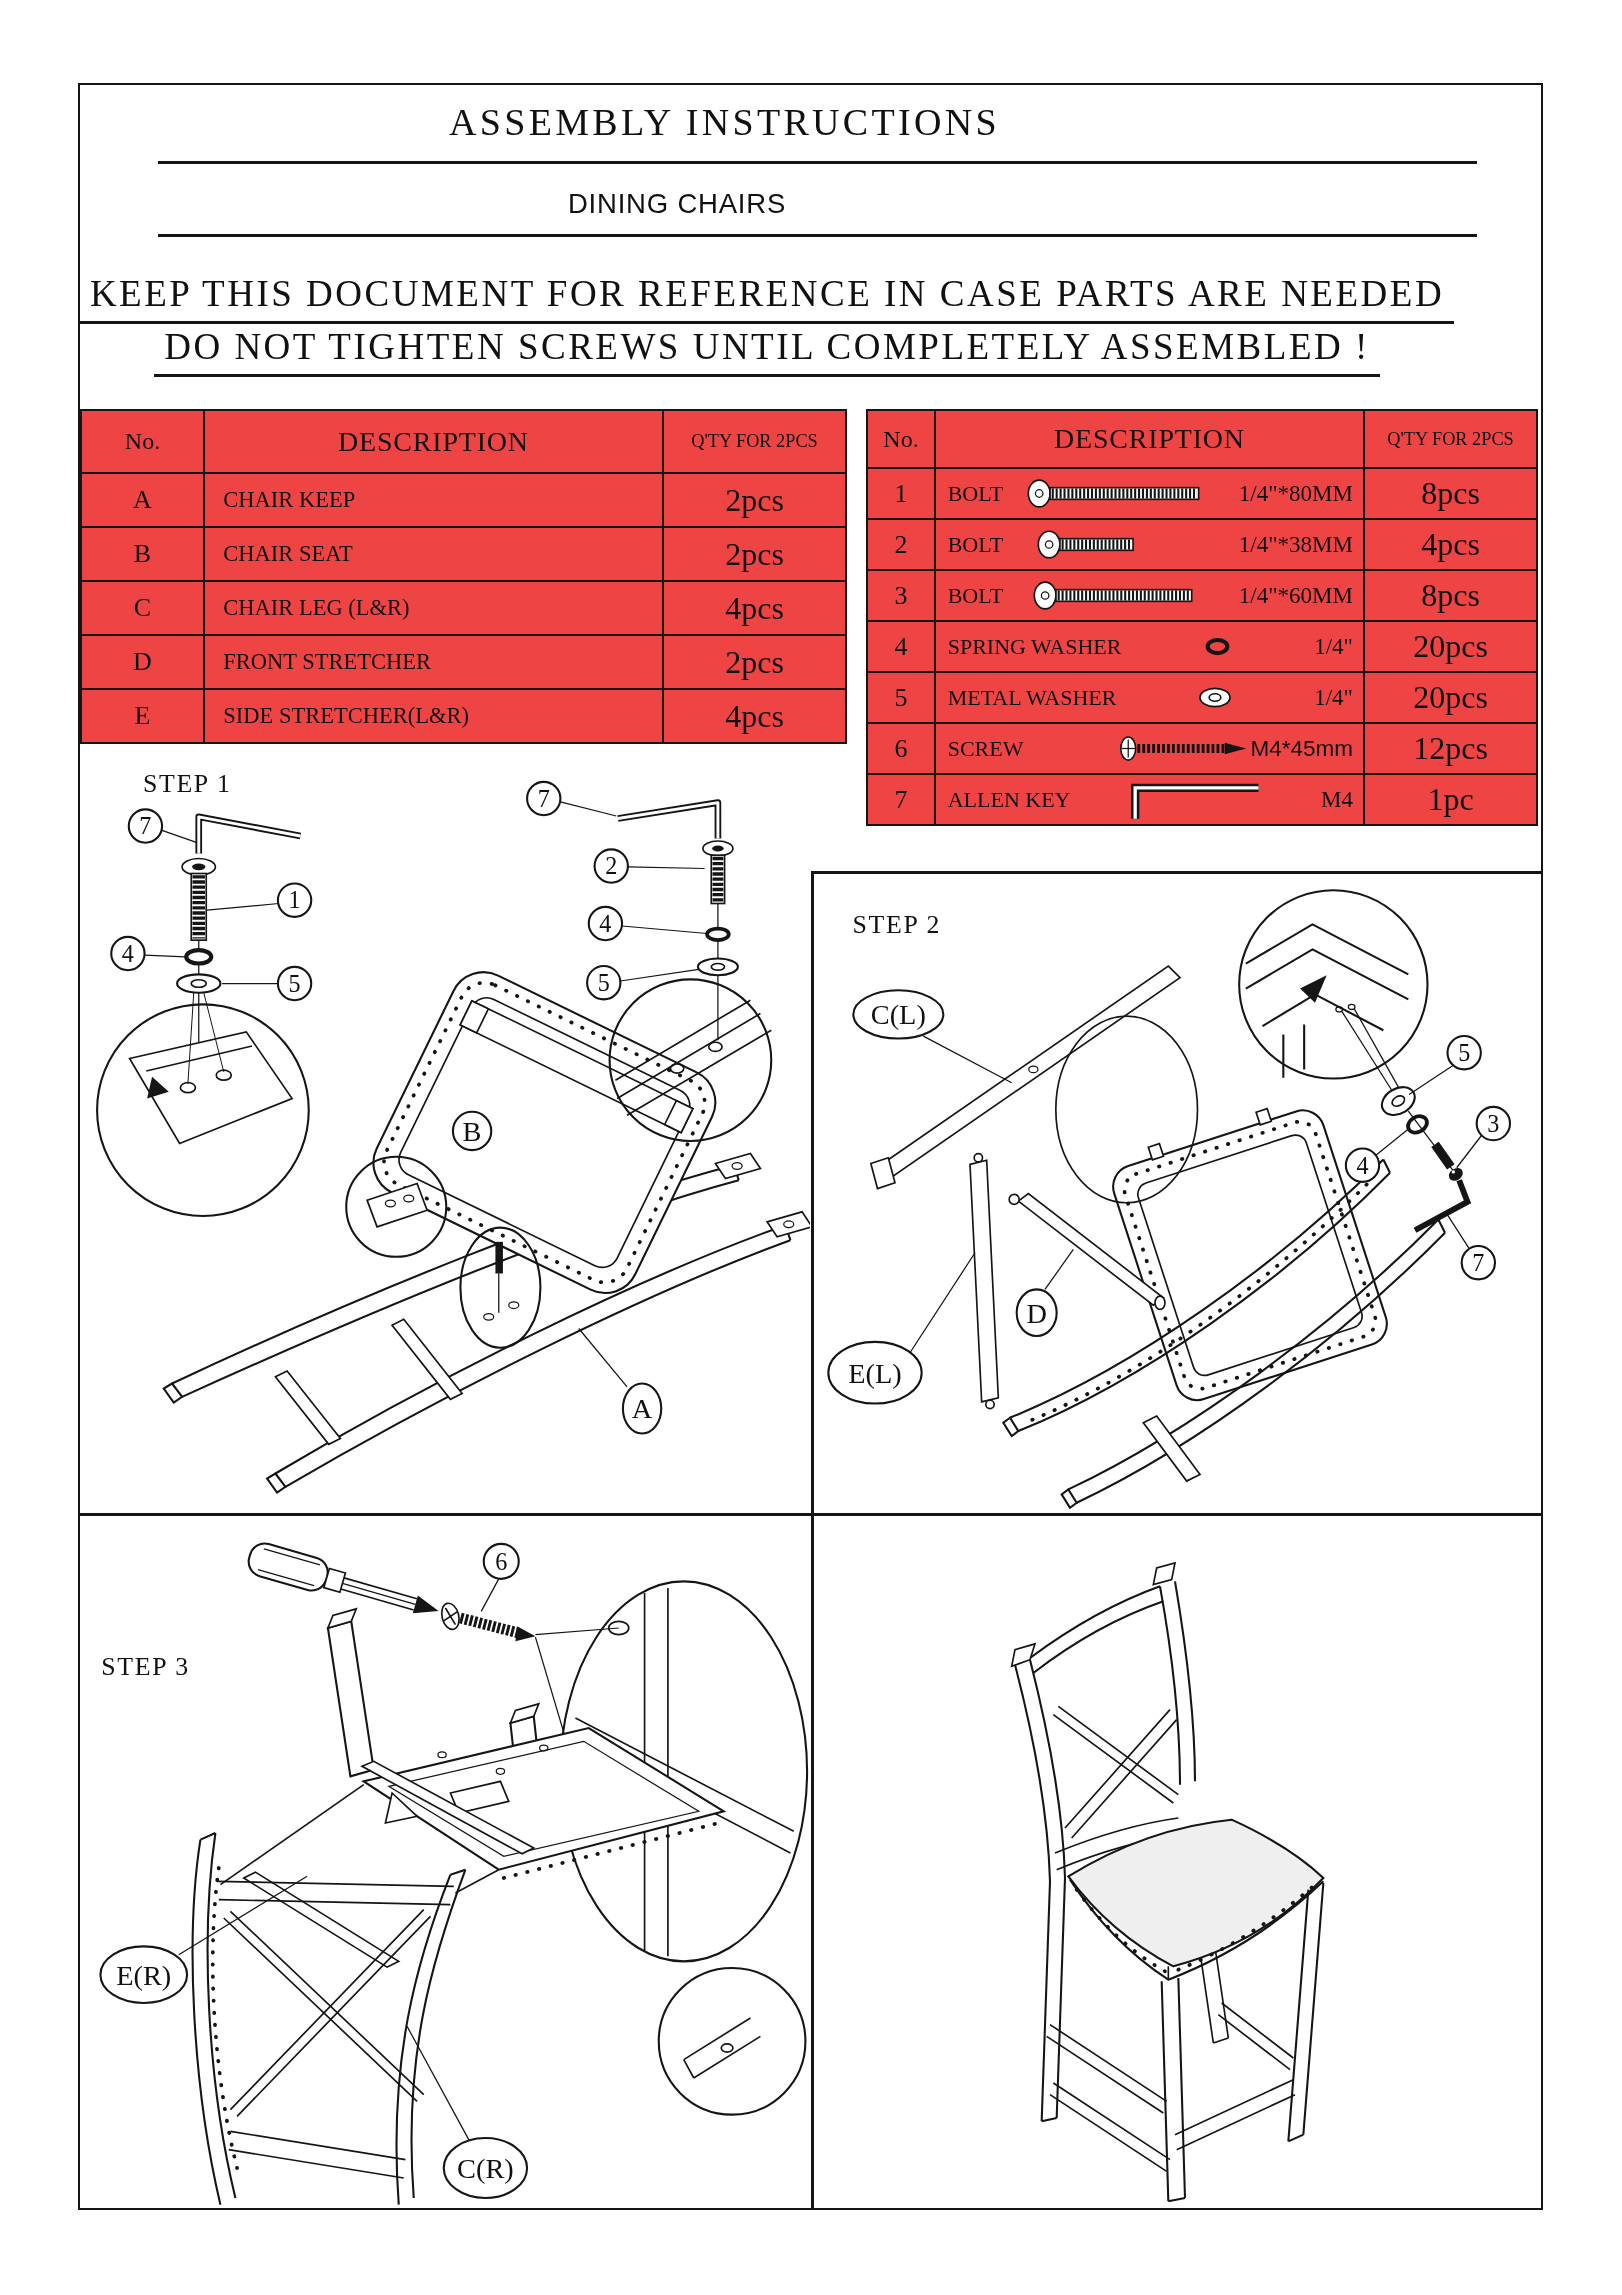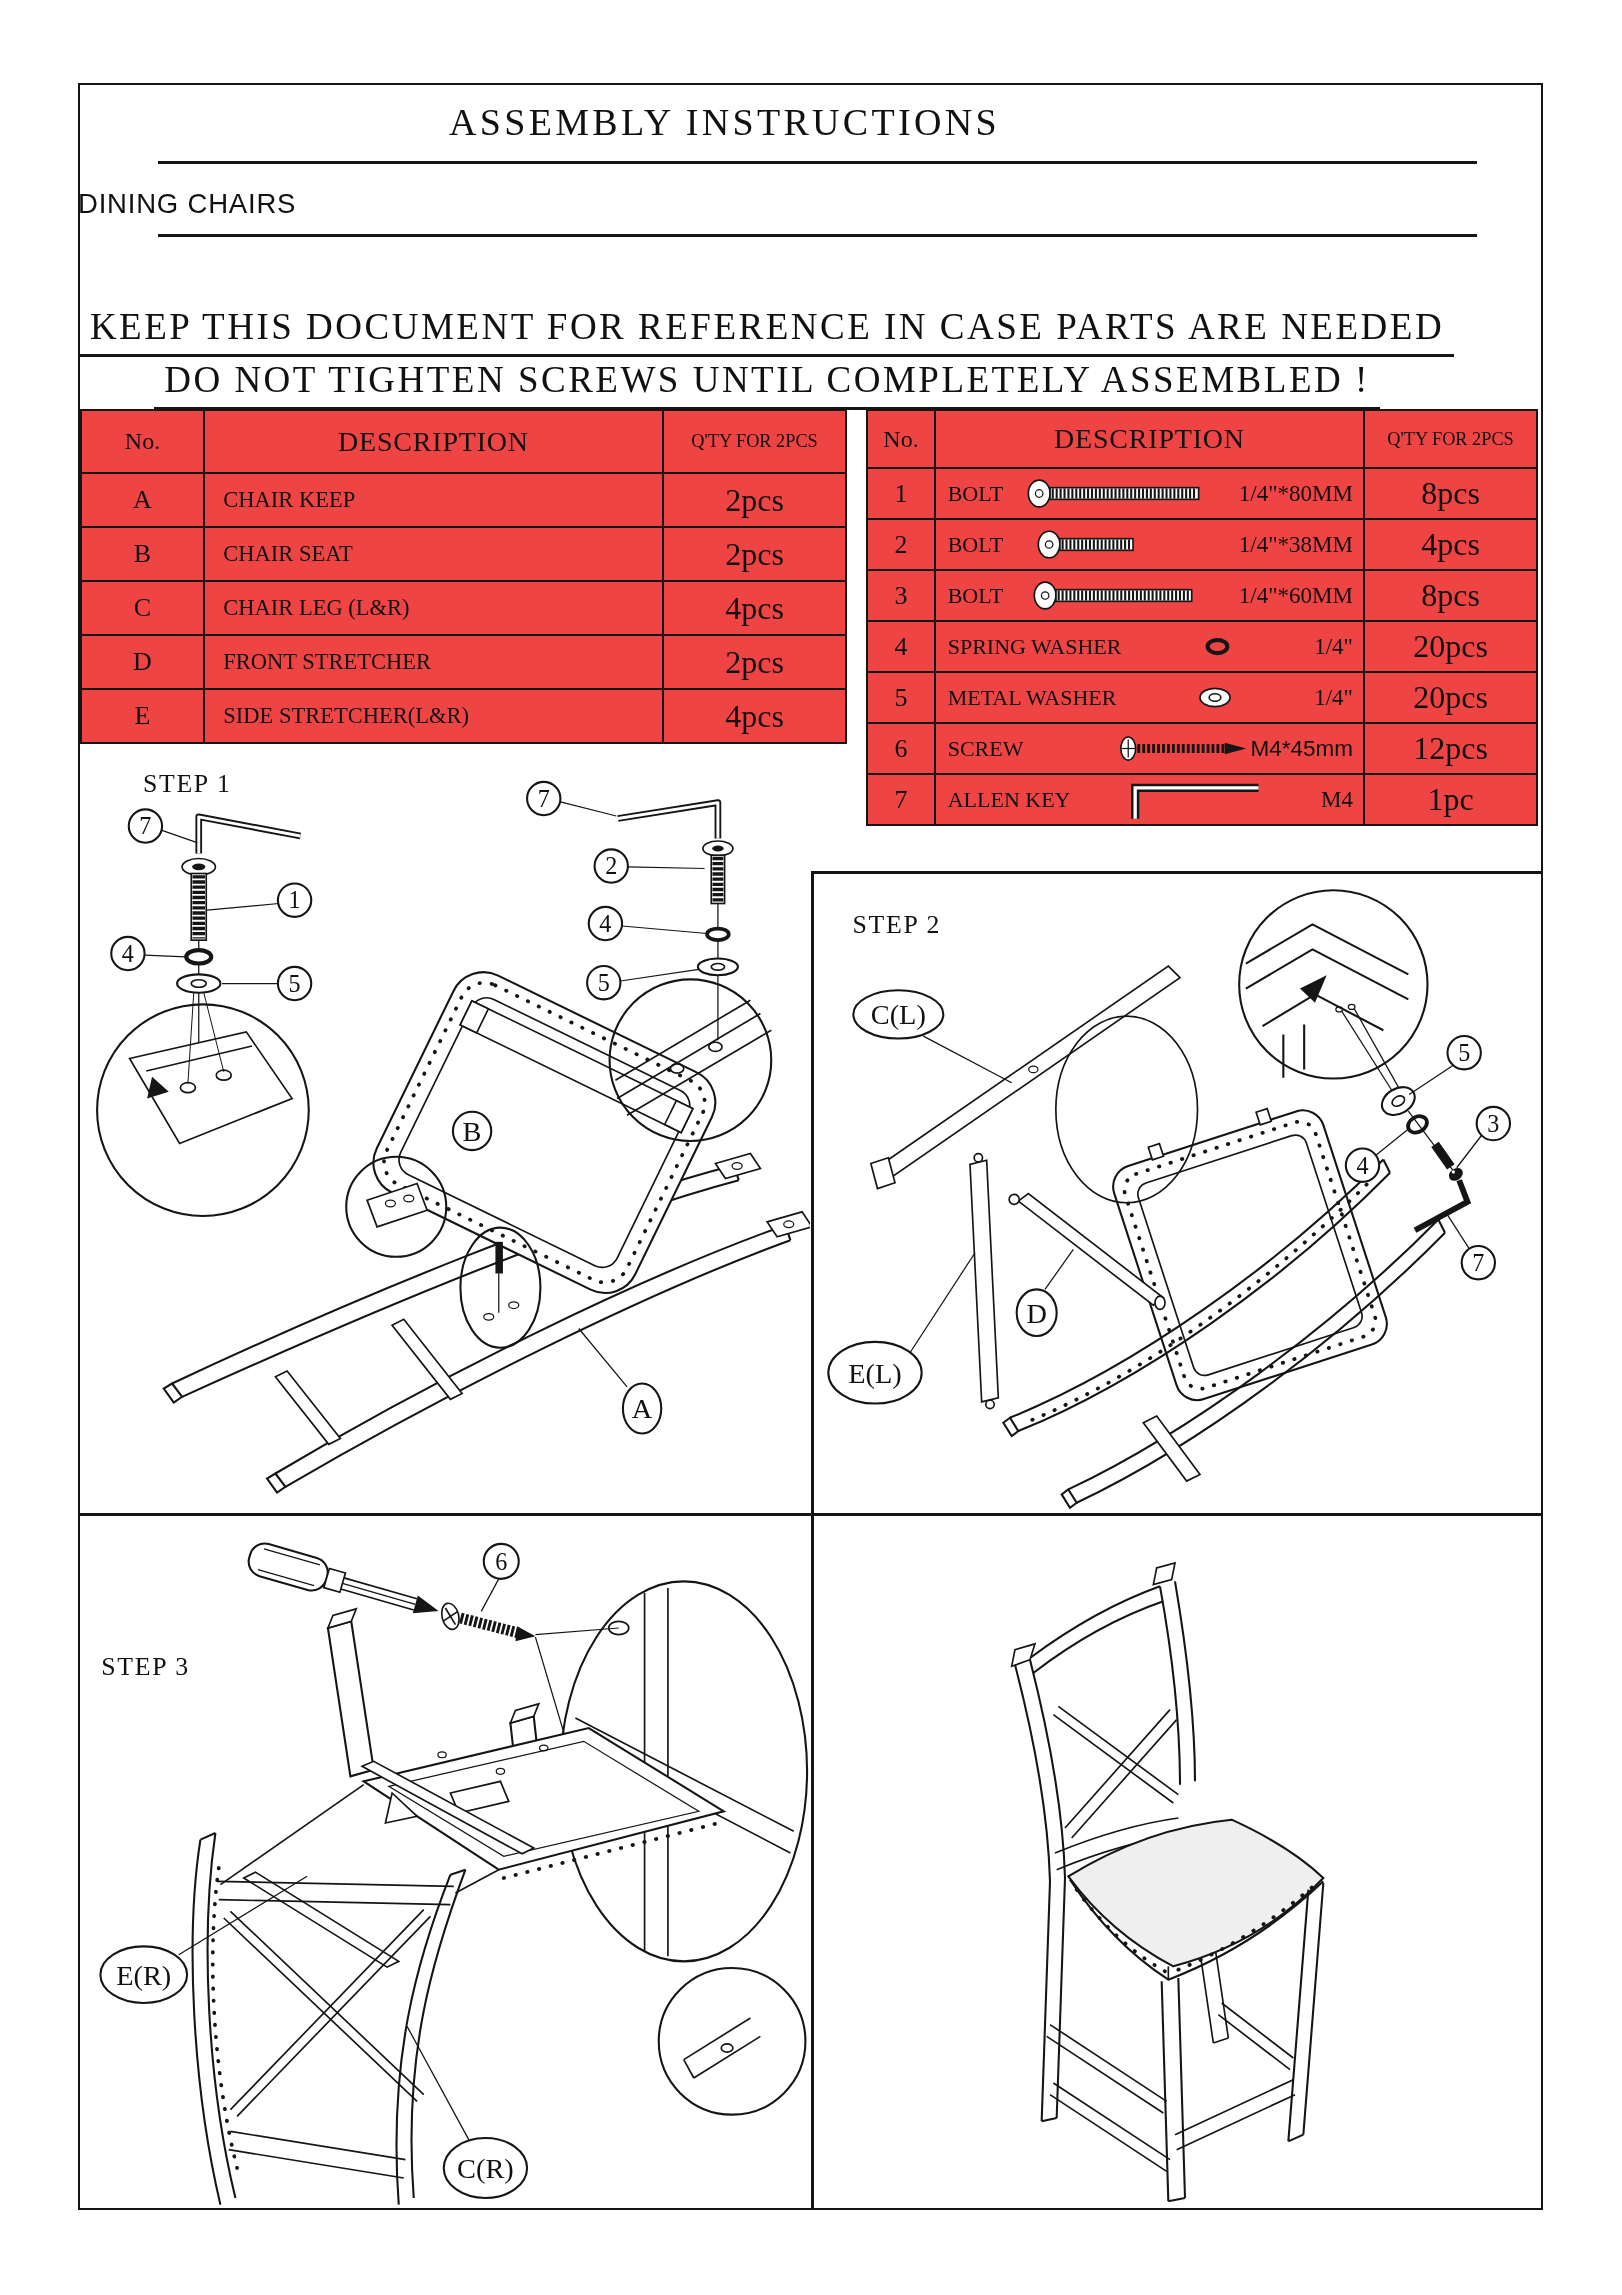--- a/index.html
+++ b/index.html
@@ -5,23 +5,23 @@
   * { margin:0; padding:0; box-sizing:border-box; }
   body { width:1623px; height:2295px; background:#fff; position:relative;
          font-family:"Liberation Serif", serif; color:#111; }
   .abs { position:absolute; }
   .page-border { left:78px; top:83px; width:1465px; height:2127px; border:2.5px solid #151515; }
   .hline { background:#151515; height:2.5px; }
   .vline { background:#151515; width:2.5px; }
 
   .doc-title { left:78px; top:100px; width:1293px; text-align:center;
                font-size:38px; letter-spacing:3.3px; }
-  .doc-subtitle { left:78px; top:188px; width:1198px; text-align:left;
+  .doc-subtitle { left:78px; top:188px; width:1198px; text-align:center;
                   font-family:"Liberation Sans", sans-serif; font-size:27.5px; letter-spacing:0.8px; }
-  .warn-wrap { left:78px; width:1378px; text-align:center;margin-top:33px; }
+  .warn-wrap { left:78px; width:1378px; text-align:center; }
   .warn-wrap span { display:inline-block; border-bottom:3.3px solid #151515;
                     padding:0 10px 5.8px 10px; font-size:37px; letter-spacing:2.5px; }
 
   table { border-collapse:collapse; table-layout:fixed; position:absolute; background:#ef4444; }
   th, td { border:2.5px solid #151515; overflow:hidden; }
   .parts-table { left:80px; top:409px; width:766px; }
   .parts-table th { height:63px; }
   .parts-table td { height:54px; }
   .hw-table { left:866px; top:409px; width:671px; }
   .hw-table th { height:58px; }

